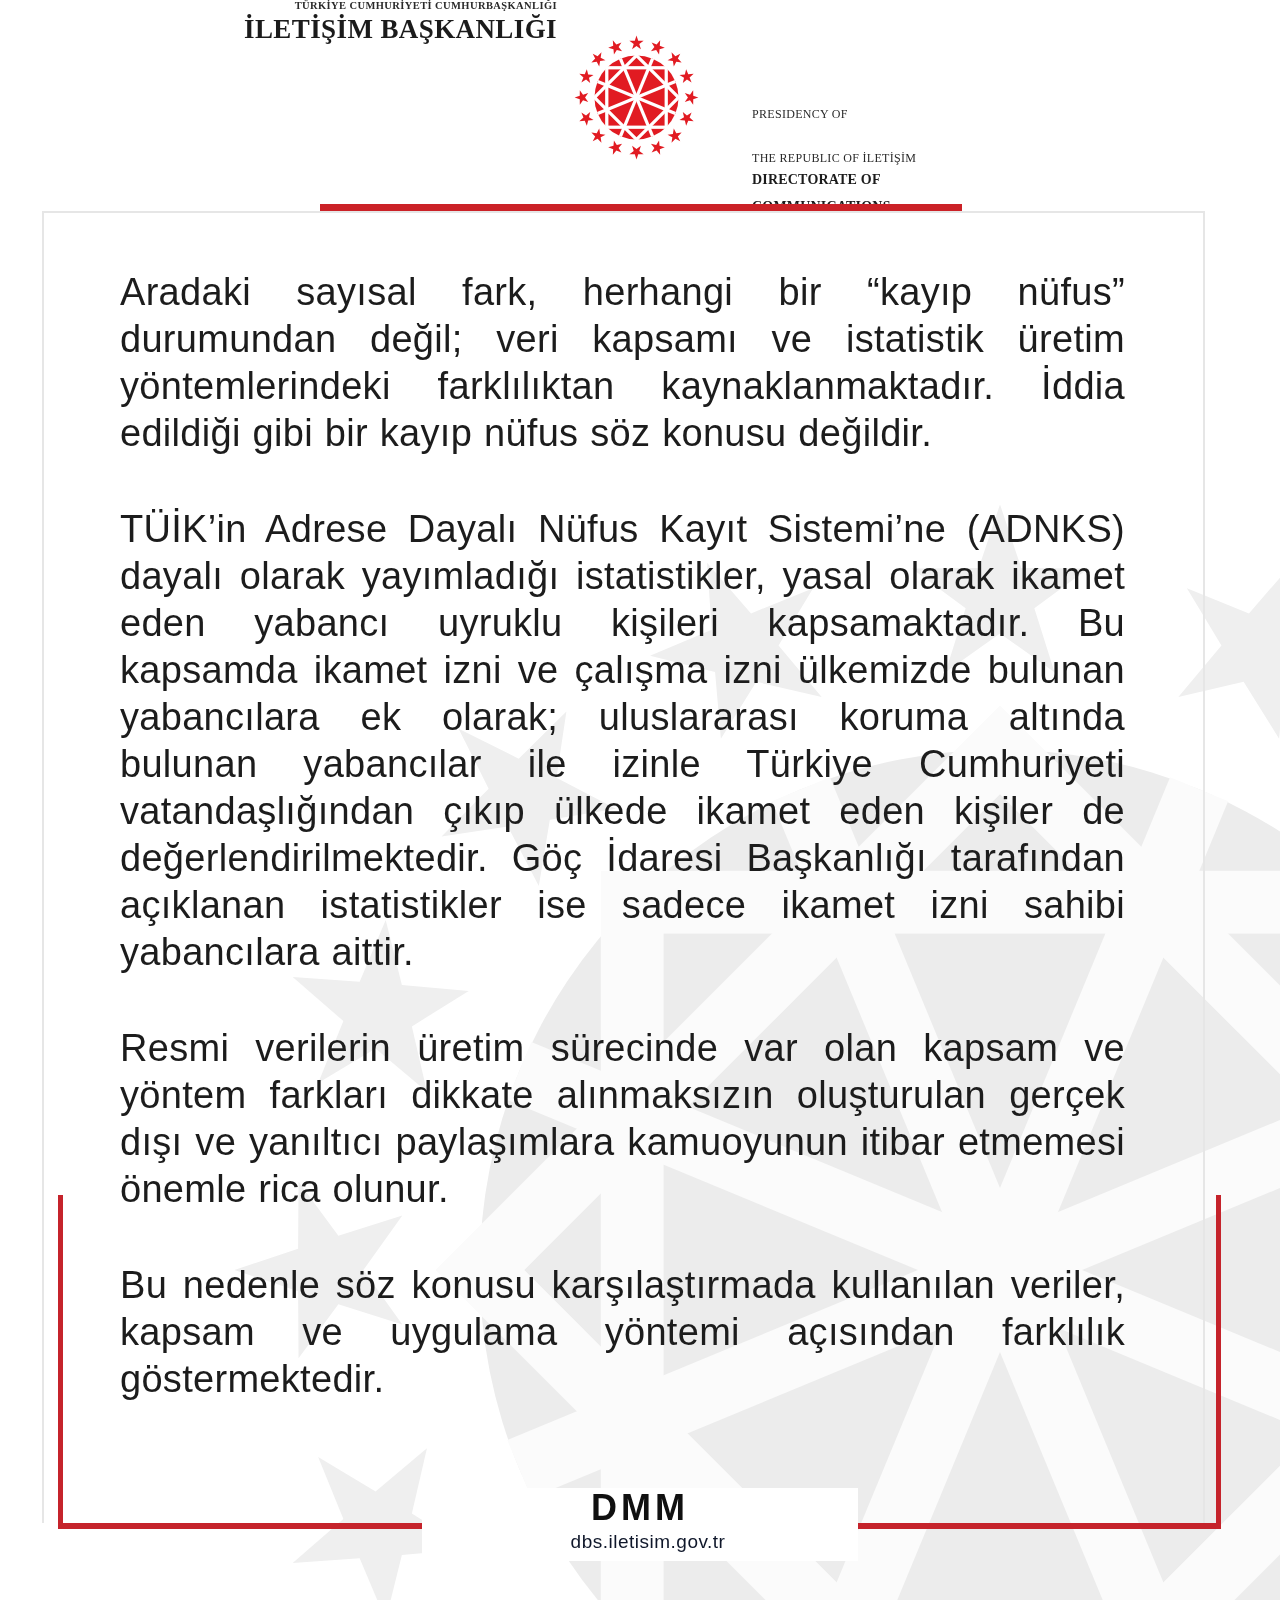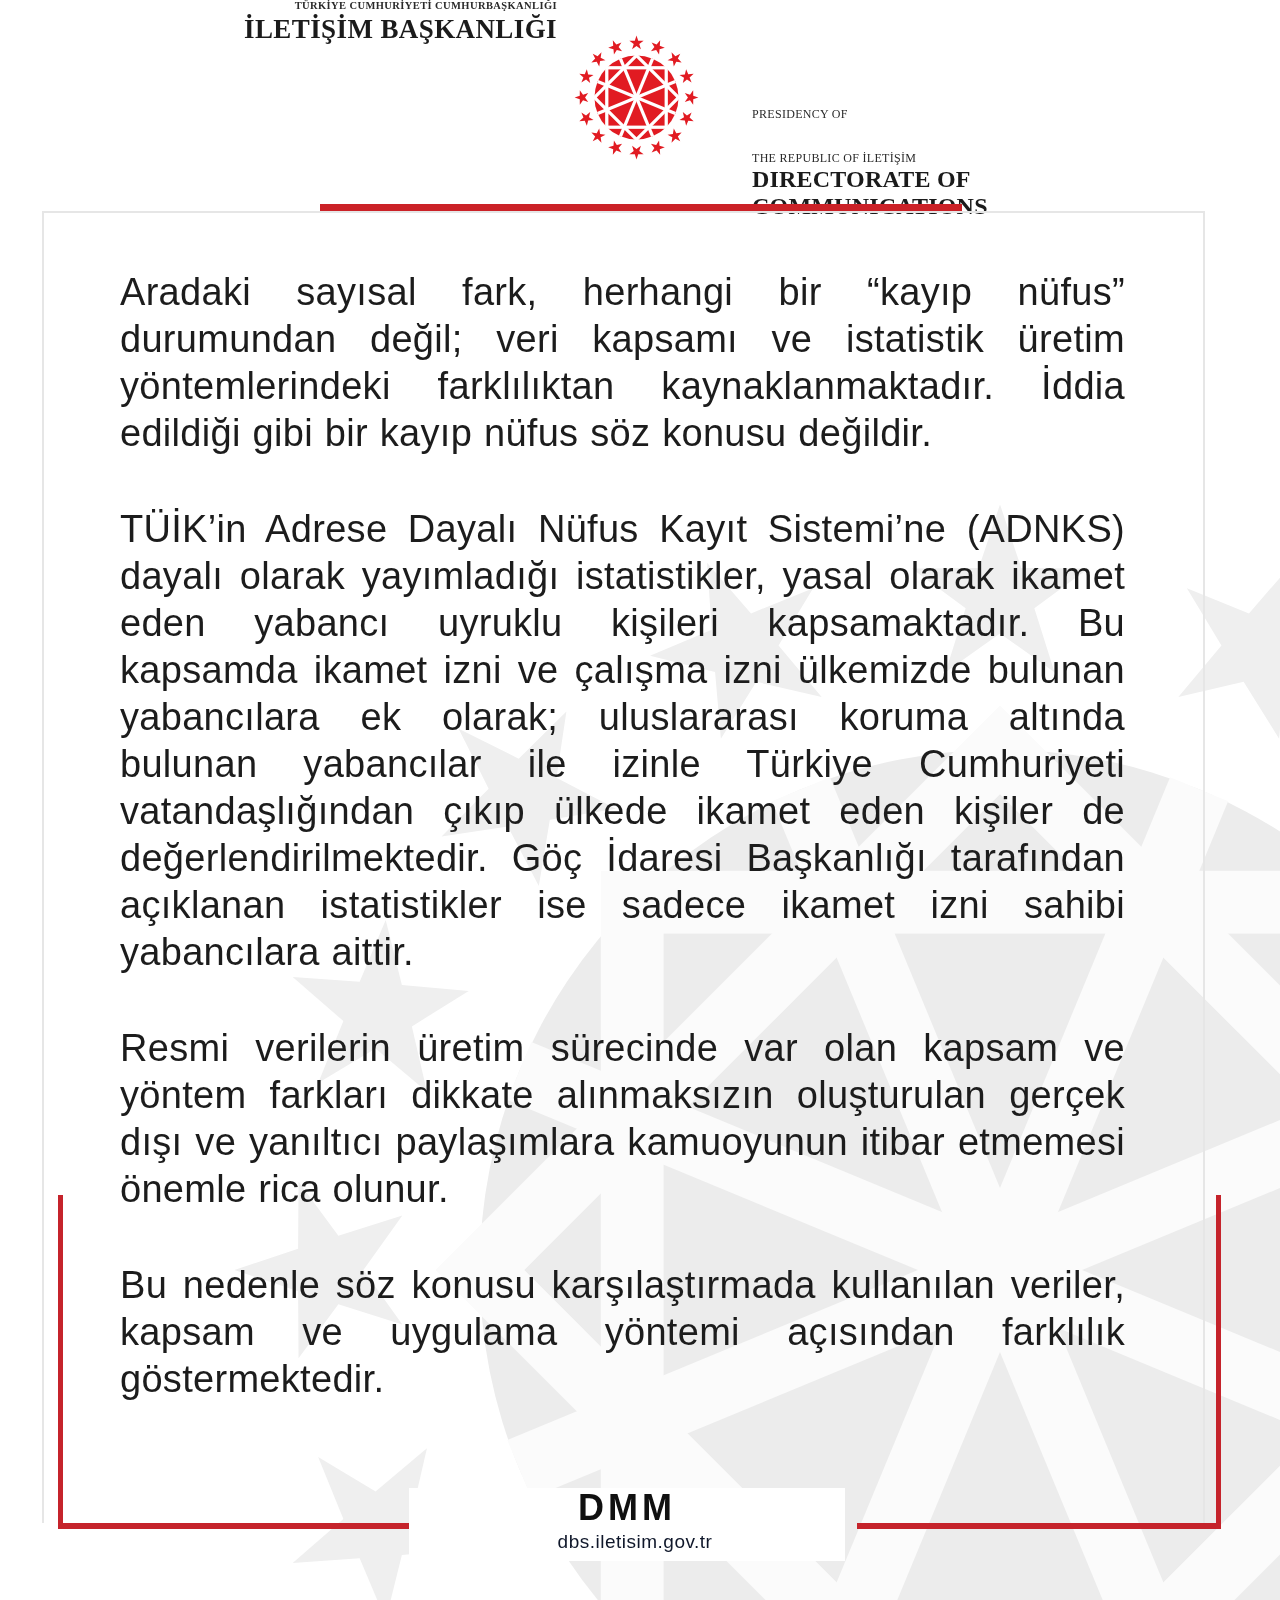--- a/index.html
+++ b/index.html
@@ -25,21 +25,21 @@
   }
   .hdr-right{
     position:absolute;left:752px;top:76px;
     text-align:left;color:#1f1f1f;
     font-family:"Liberation Serif", serif;
   }
   .hdr-right .small{
     font-size:12px;font-weight:normal;letter-spacing:.3px;line-height:12px;color:#2a2a2a;margin-top:32px;
   }
   .hdr-right .big{
-    font-size:24px;font-weight:bold;letter-spacing:.2px;line-height:23px;margin-top:4px;color:#1b1b1b;
+    font-size:14px;font-weight:bold;letter-spacing:.2px;line-height:23px;margin-top:4px;color:#1b1b1b;
   }
   .logo-emblem{
     position:absolute;left:564px;top:25px;width:145px;height:145px;
     --disc:#e11b22; --line:#ffffff; --star:#e11b22; --lw:4.5;
   }
 
   
   .wm{
     position:absolute;left:103px;top:373px;width:1794px;height:1794px;
     --disc:#ececec; --line:#fbfbfb; --star:#efefef; --lw:7;
@@ -74,21 +74,21 @@
   .red-left{left:58px;}
   .red-right{left:1216px;}
   .red-bottom-l,.red-bottom-r{
     position:absolute;top:1523px;height:6px;background:#c5232b;z-index:2;
   }
   .red-bottom-l{left:58px;width:364px;}
   .red-bottom-r{left:857px;width:364px;}
 
   
   .footer{
-    position:absolute;left:409px;top:1488px;width:436px;
+    position:absolute;left:422px;top:1488px;width:436px;
     background:#ffffff;text-align:center;z-index:3;
     padding-bottom:8px;
   }
   .dmm{
     font-size:36px;font-weight:bold;letter-spacing:4px;
     color:#101010;line-height:40px;
   }
   .site{
     font-size:19px;color:#0f172a;letter-spacing:.5px;margin-top:3px;margin-left:16px;
   }

